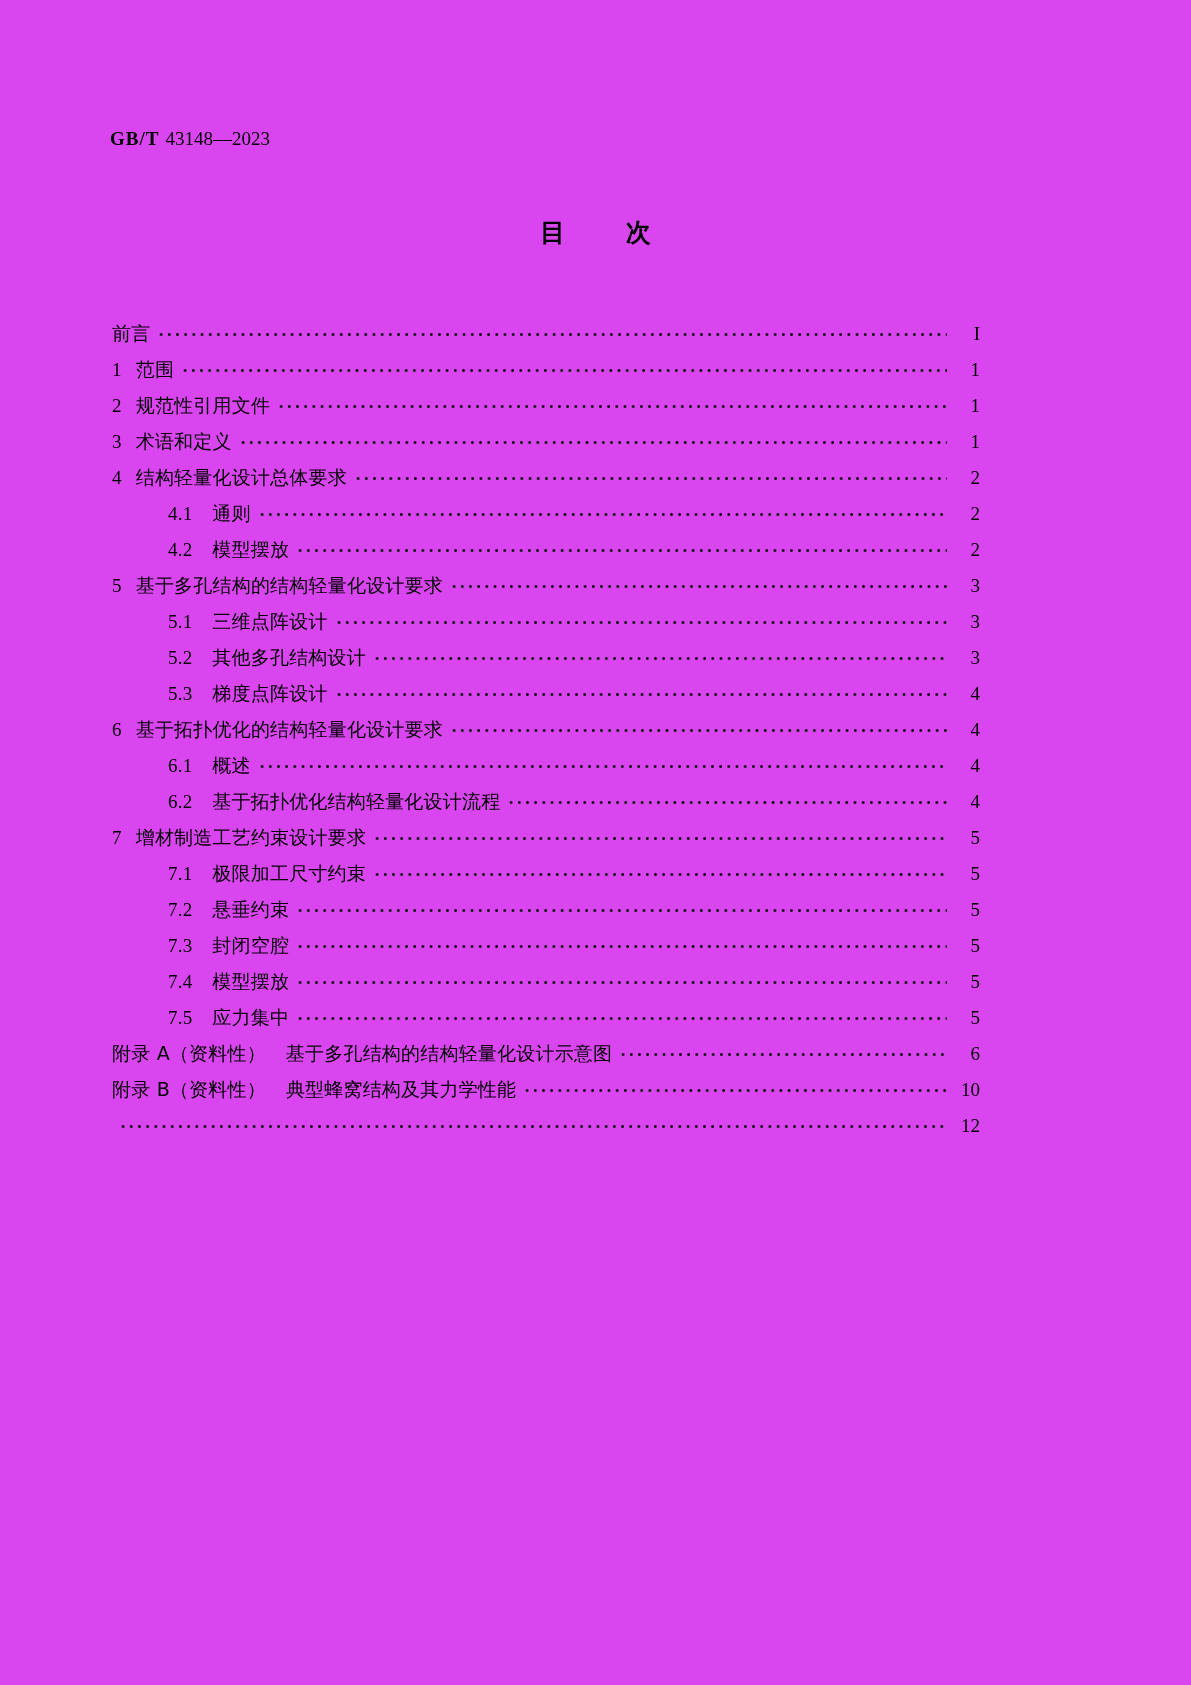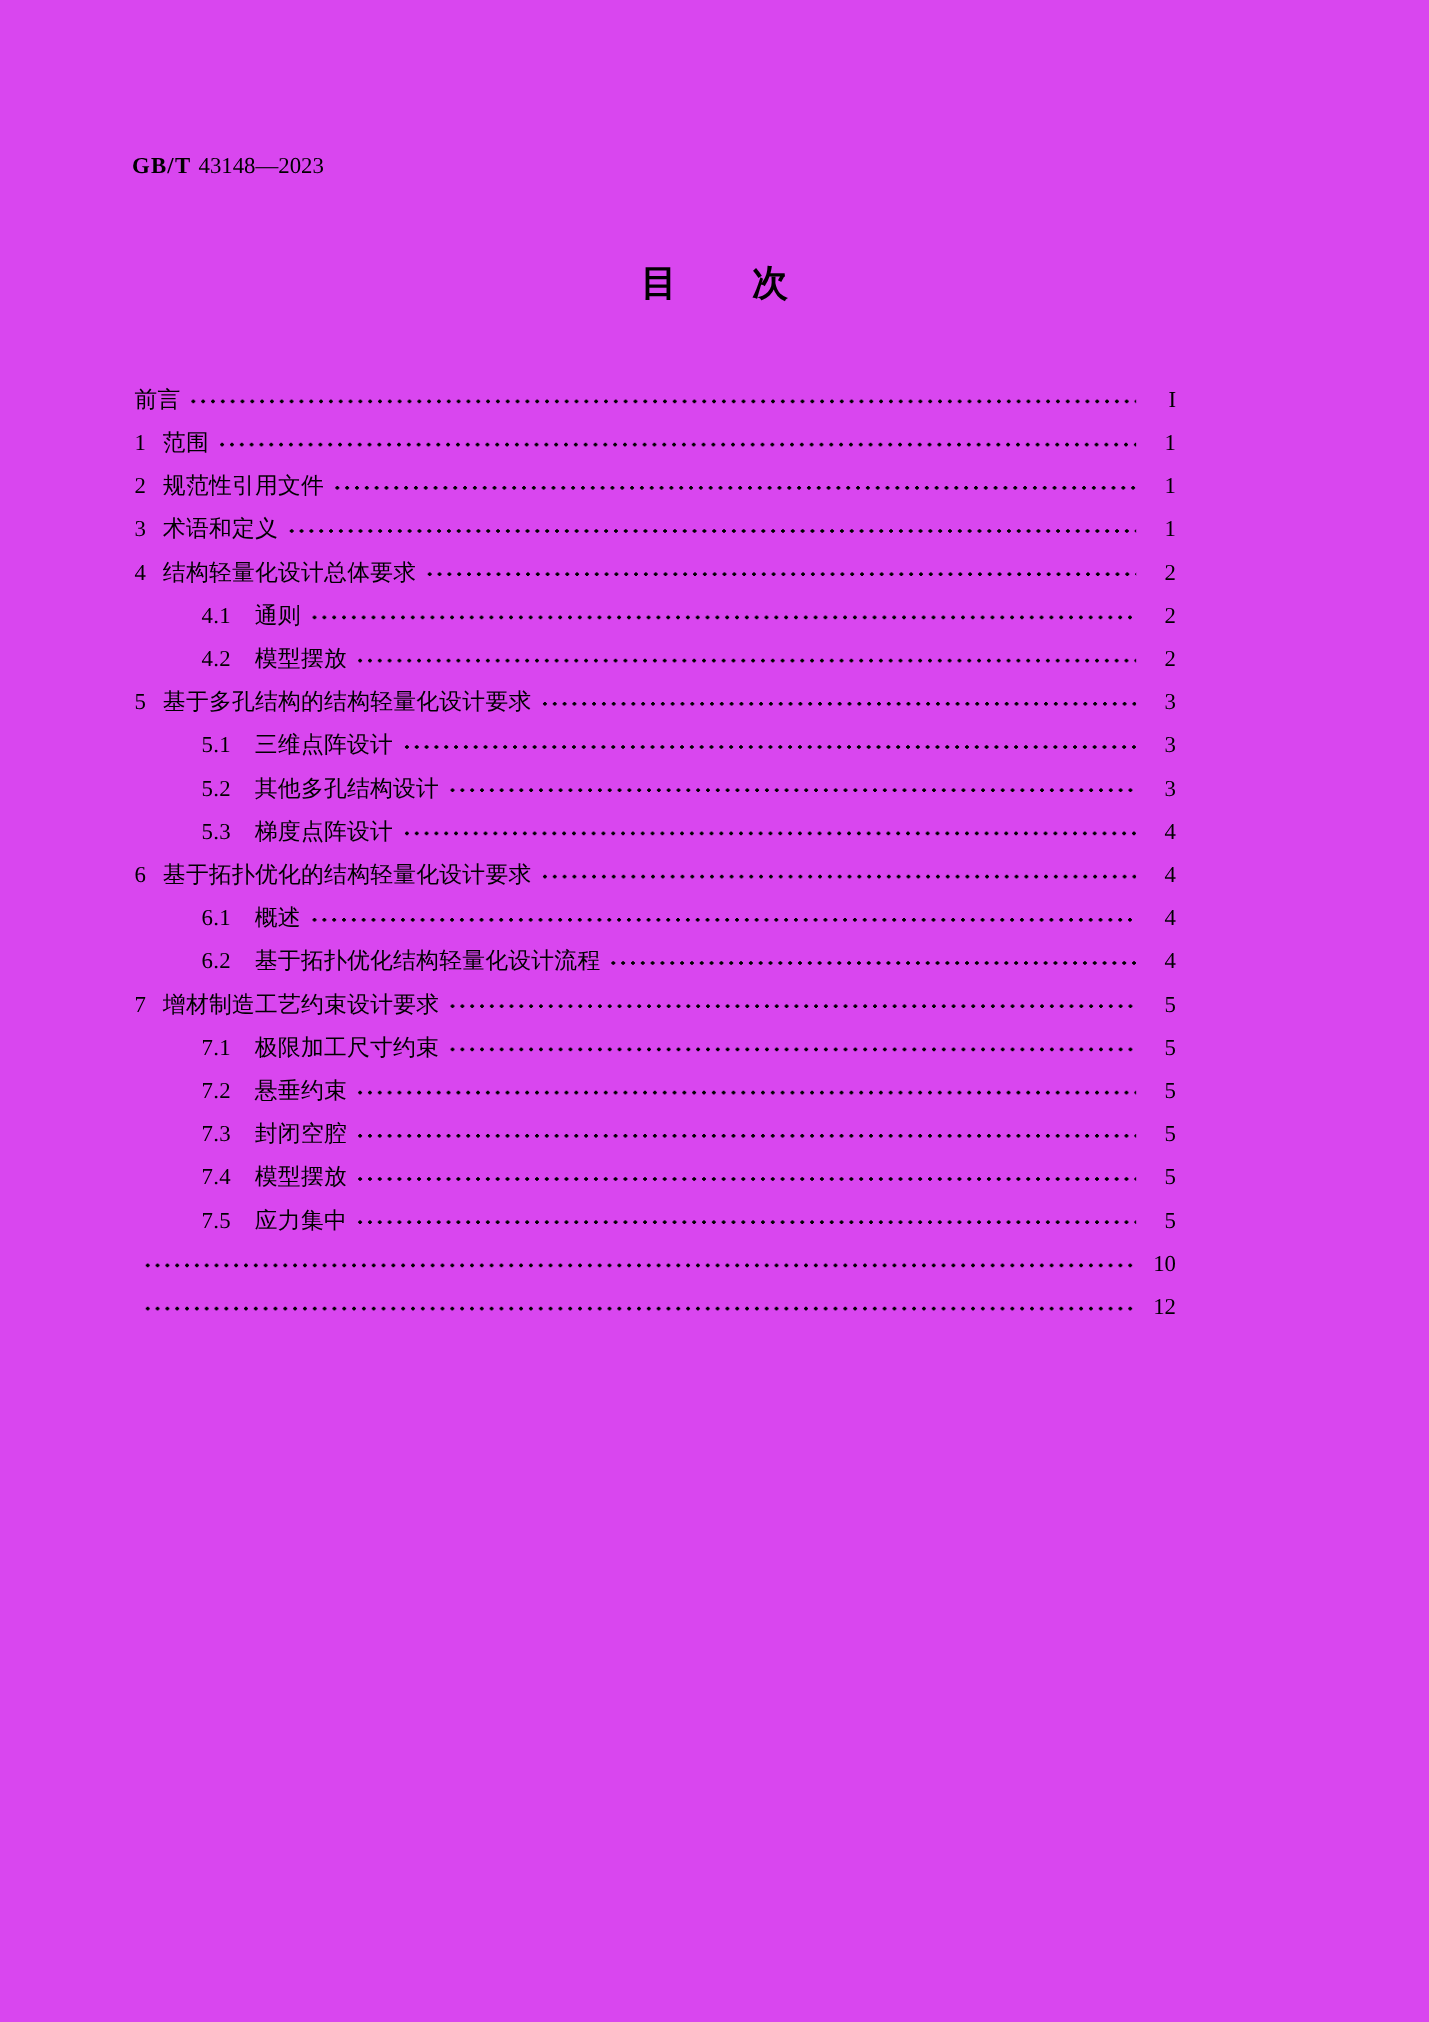--- a/index.html
+++ b/index.html
@@ -41,21 +41,21 @@
   }
 
   
   .toc-title {
     position: absolute;
     left: 0;
     right: 0;
     top: 216px;
     text-align: center;
     font-family: "DejaVu Sans", "Liberation Sans", sans-serif;
-    font-size: 30px;
+    font-size: 25px;
     font-weight: bold;
     letter-spacing: 26px;
     text-indent: 26px;
   }
 
   
   .toc {
     position: absolute;
     left: 112px;
     top: 308px;
@@ -227,20 +227,26 @@
         <span class="label"><span class="numpart">7.4</span><span class="gap-md"></span><span>模型摆放</span></span>
         <span class="leader"></span>
         <span class="pageno">5</span>
       </div>
       <div class="toc-row lvl-2">
         <span class="label"><span class="numpart">7.5</span><span class="gap-md"></span><span>应力集中</span></span>
         <span class="leader"></span>
         <span class="pageno">5</span>
       </div>
       <div class="toc-row lvl-app">
+        <span class="label"><span>附录 A（资料性）</span><span class="gap-md"></span><span>基于多孔结构的结构轻量化设计示意图</span></span>
+        <span class="leader"></span>
+        <span class="pageno">6</span>
+      </div>
+      <div class="toc-row lvl-app">
+        <span class="label"><span>附录 B（资料性）</span><span class="gap-md"></span><span>典型蜂窝结构及其力学性能</span></span>
         <span class="leader"></span>
         <span class="pageno">10</span>
       </div>
       <div class="toc-row lvl-app">
         <span class="leader"></span>
         <span class="pageno">12</span>
       </div>
     </div>
 
 </div>

